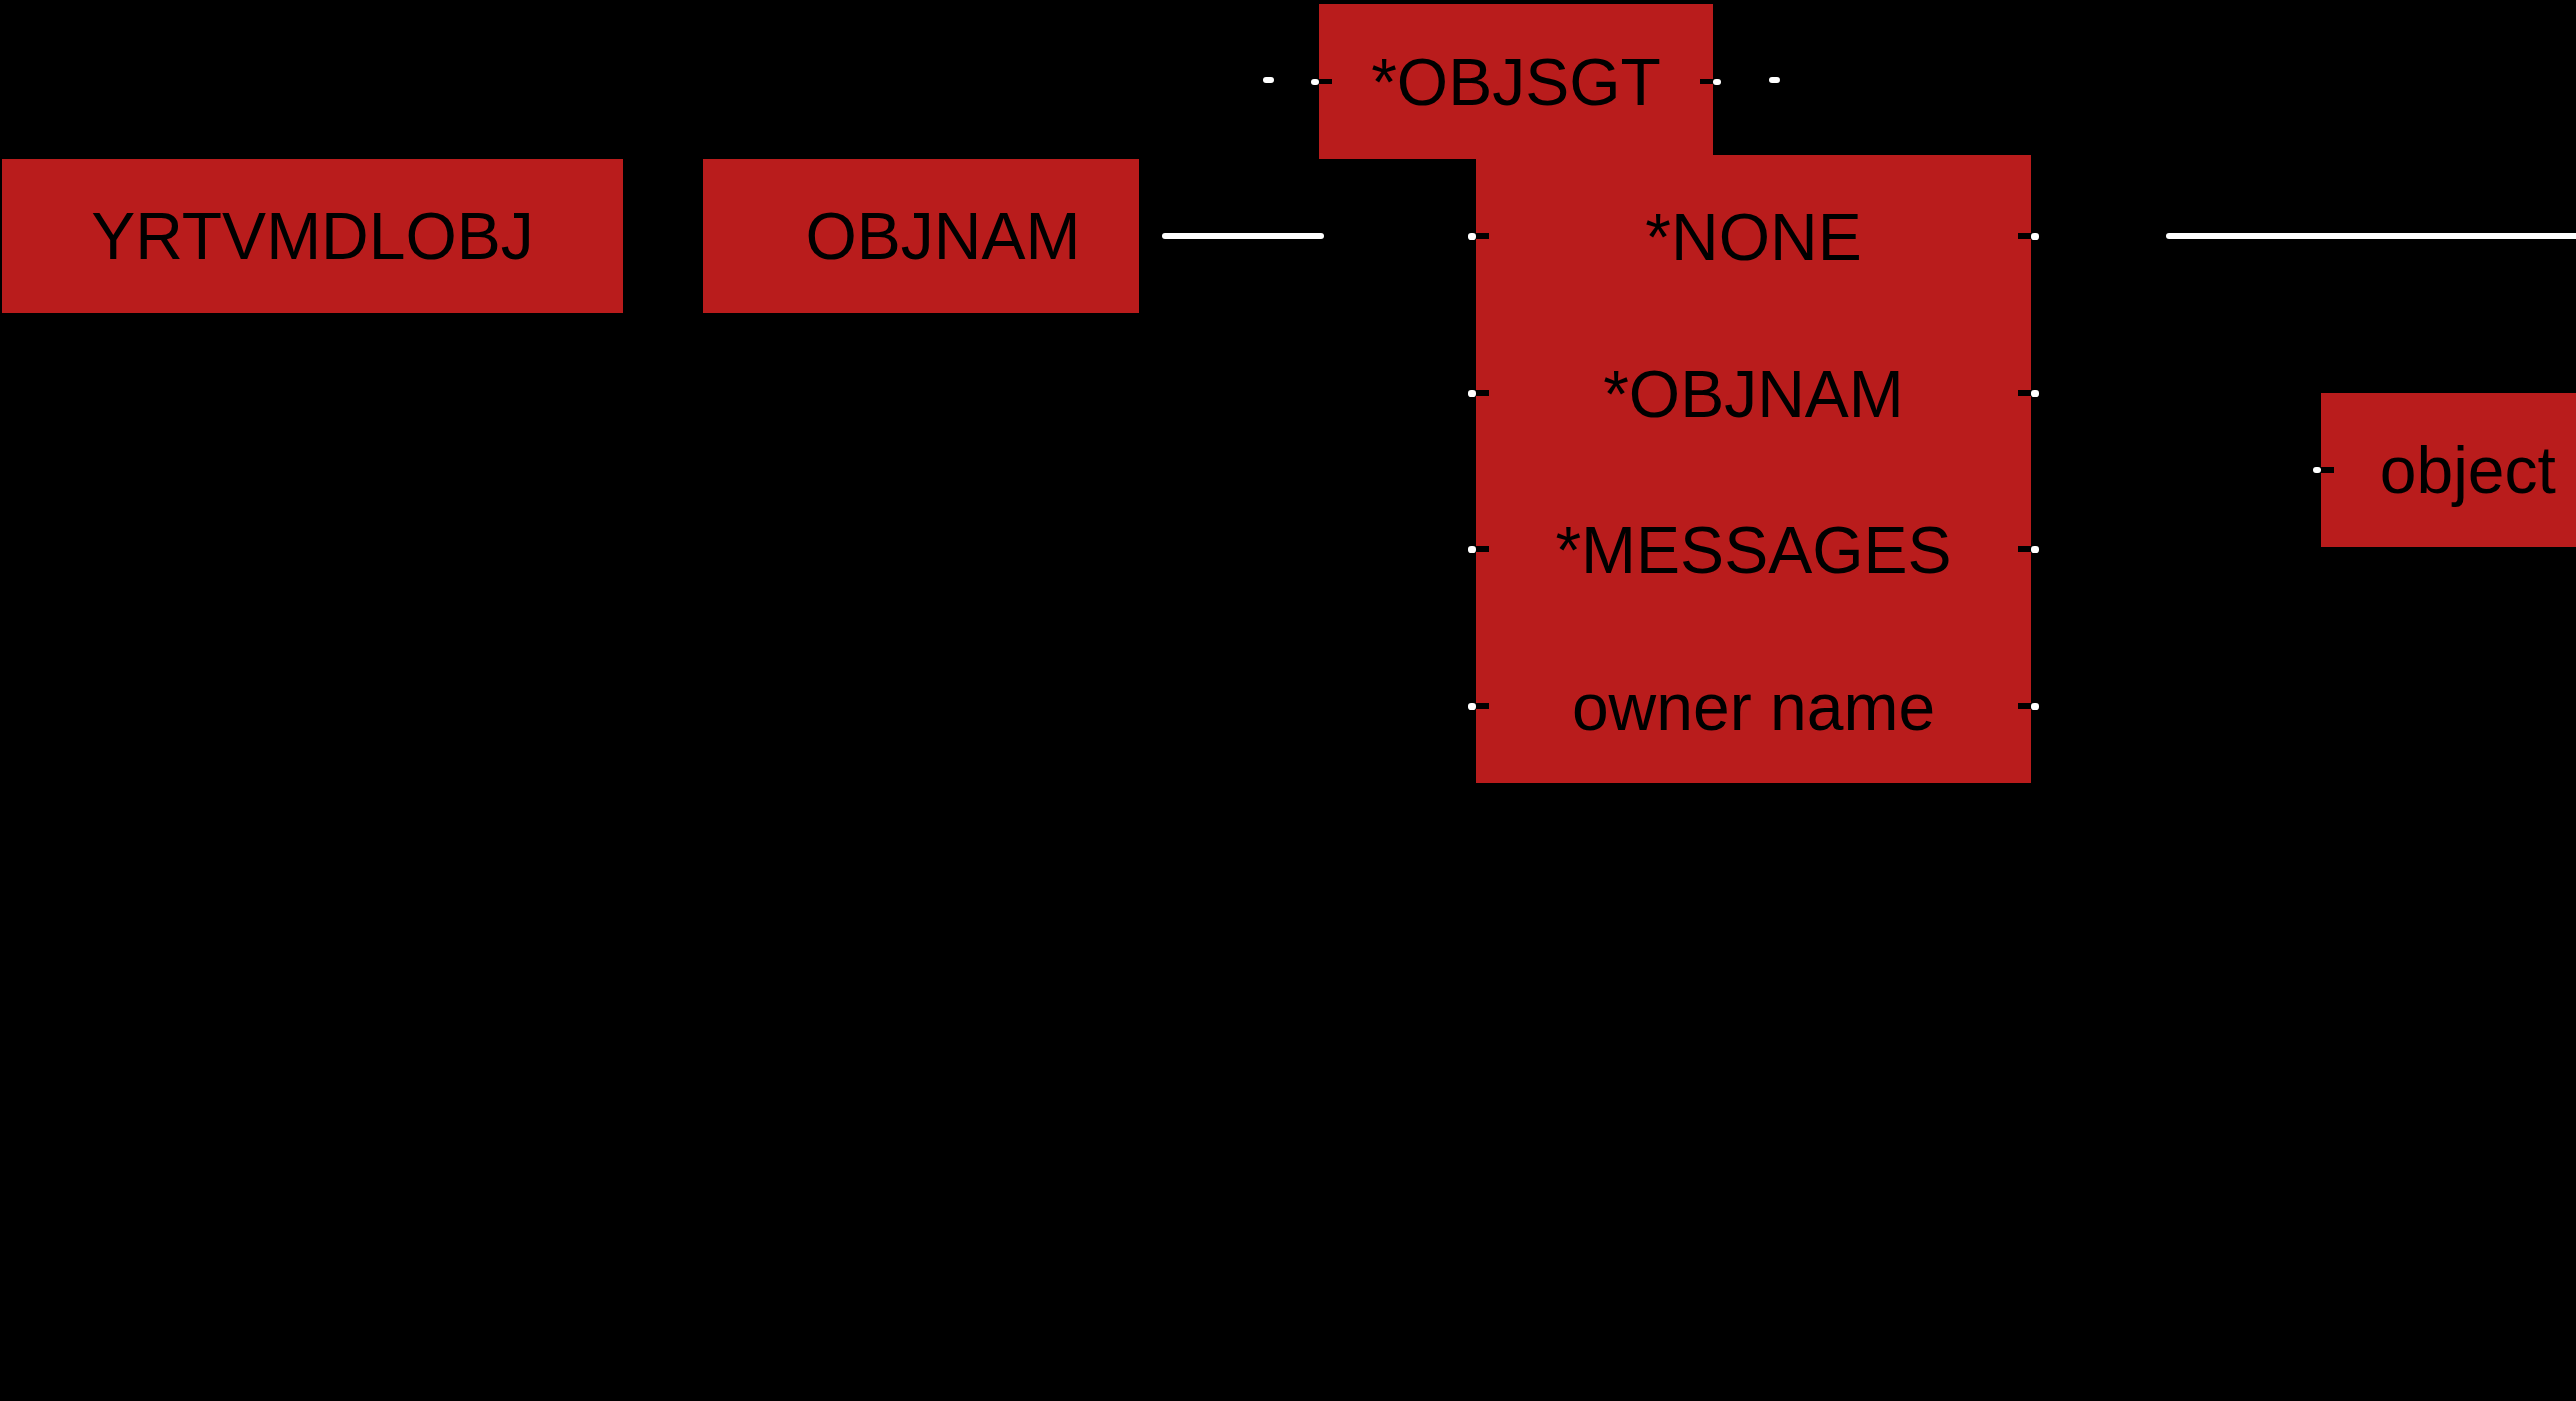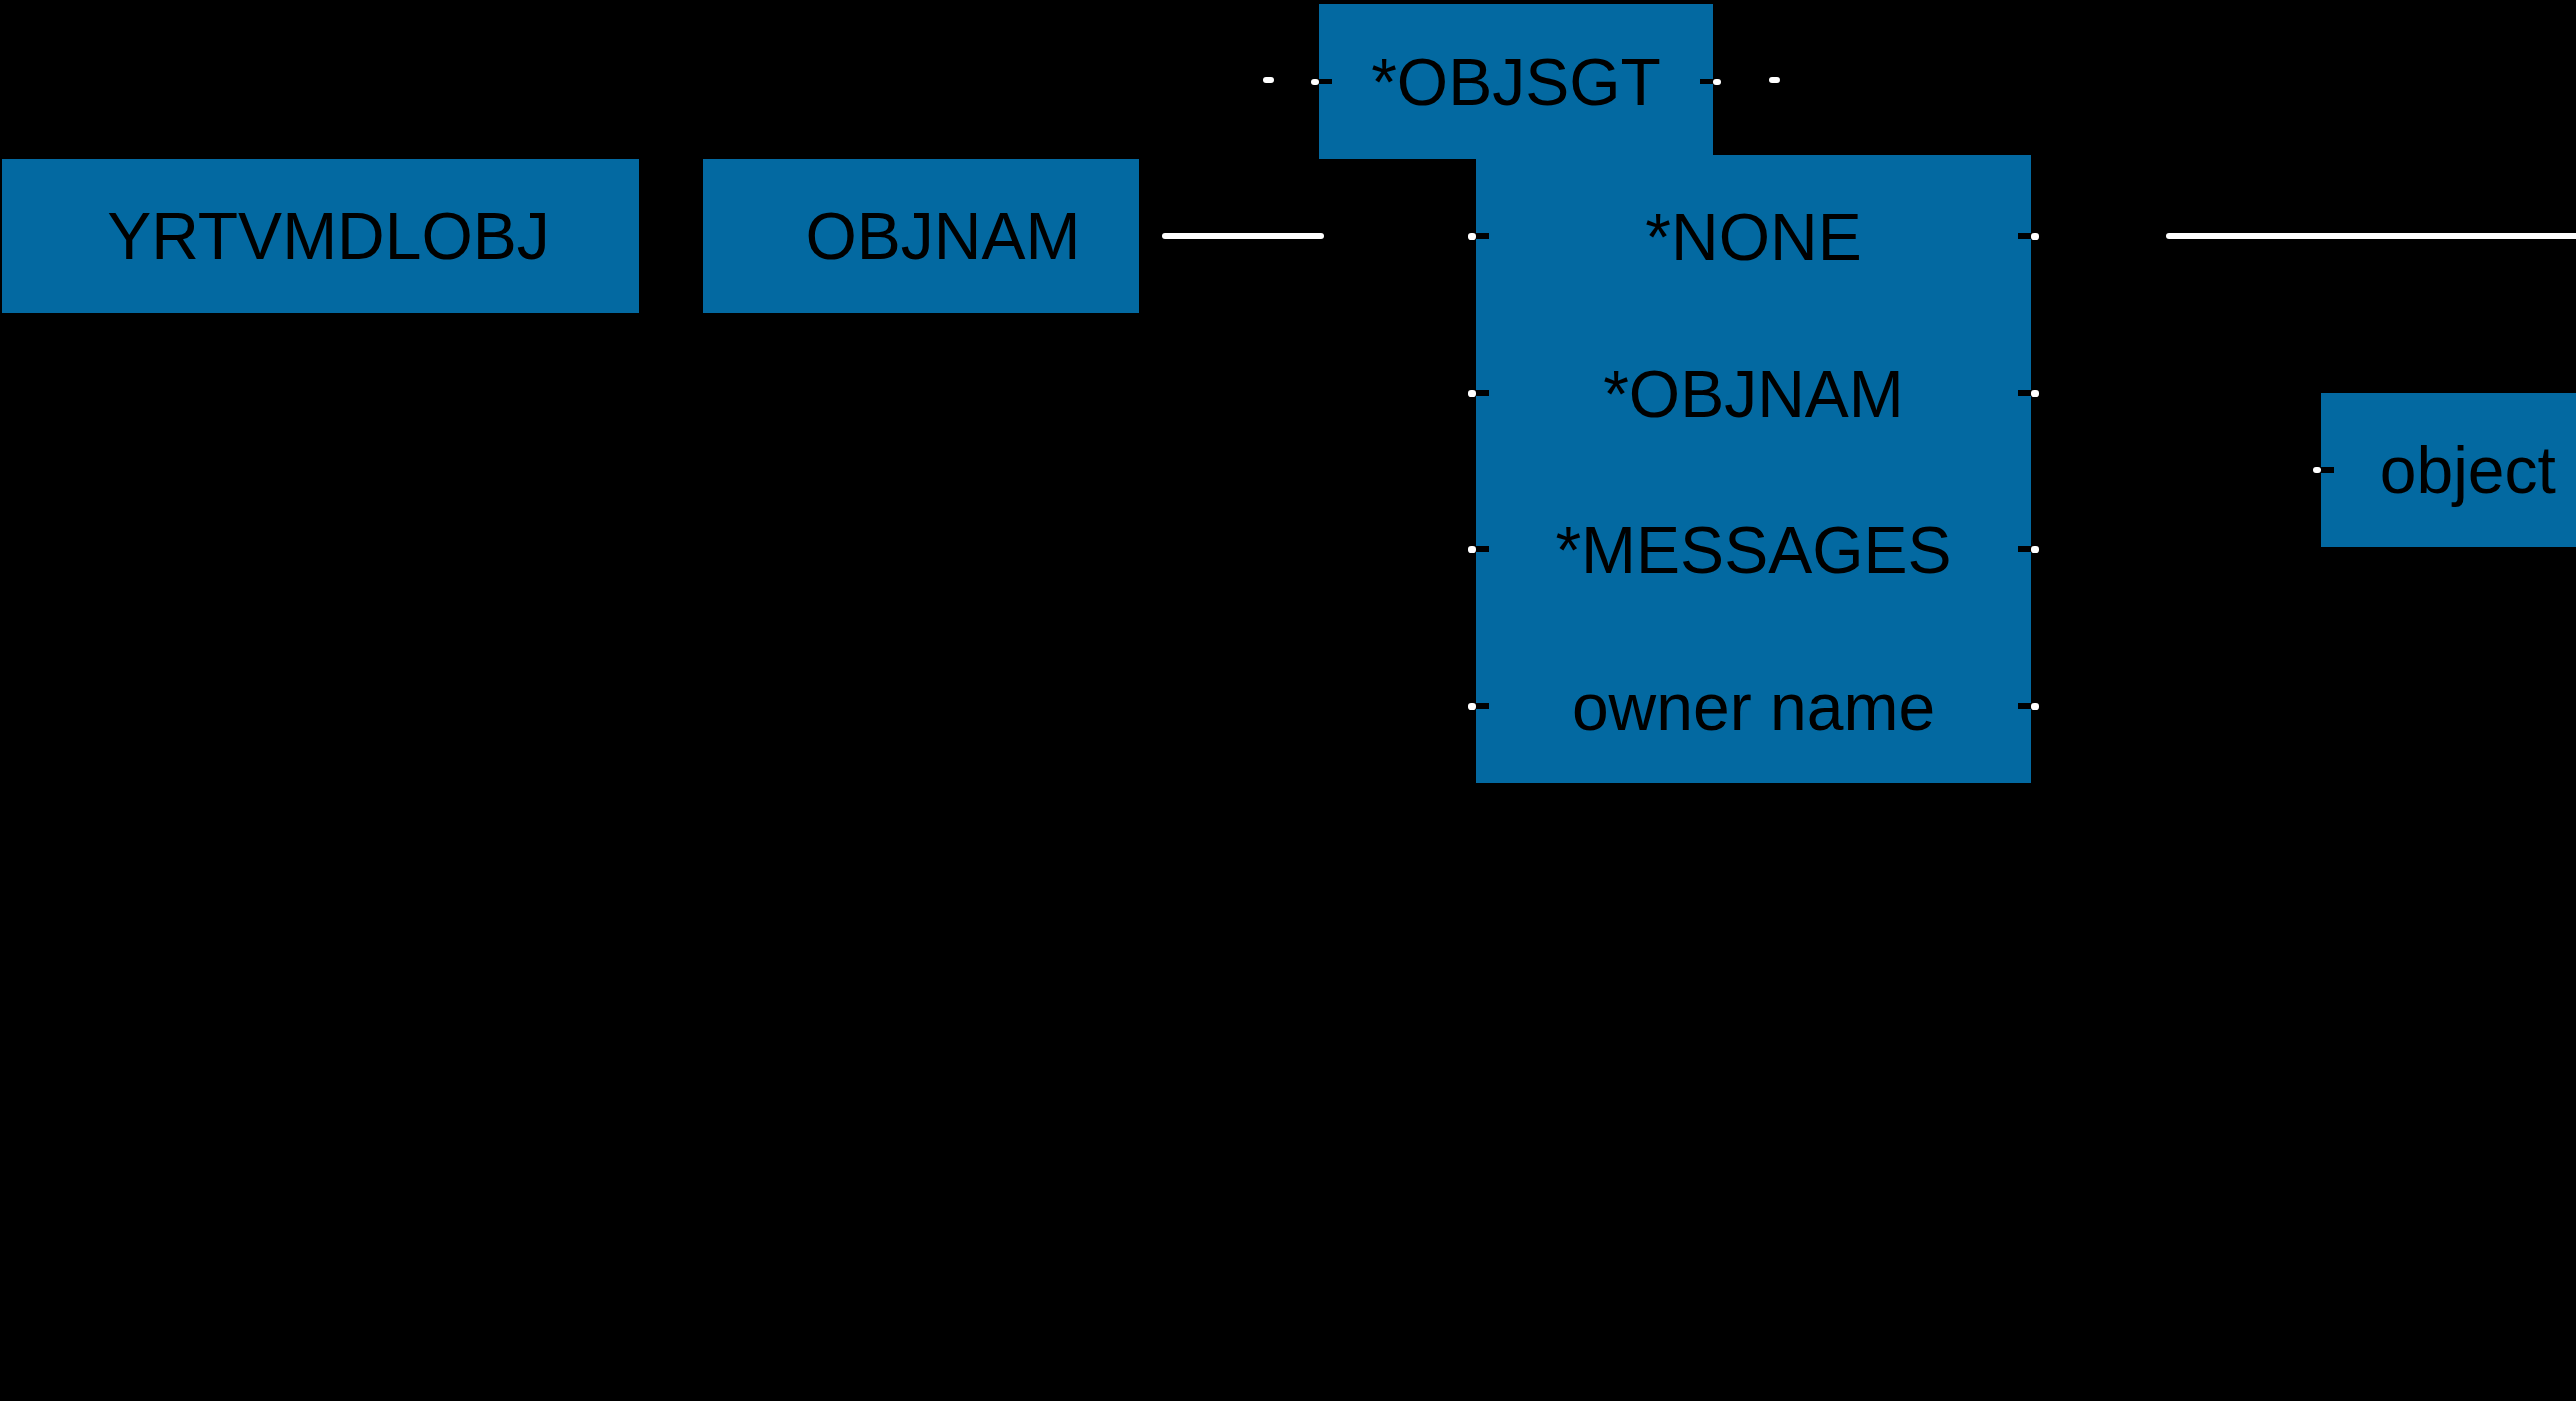--- a/index.html
+++ b/index.html
@@ -11,21 +11,21 @@
     position: relative;
     width: 3906px;
     height: 1401px;
     background: #000000;
     overflow: hidden;
     font-family: "Liberation Sans", "DejaVu Sans", sans-serif;
   }
   
   .box {
     position: absolute;
-    background: #0369a1;
+    background: #b91c1c;
     color: #000000;
   }
   .label {
     position: absolute;
     left: 0;
     right: 0;
     text-align: center;
     font-size: 66px;
     color: #000000;
     white-space: nowrap;
@@ -94,21 +94,21 @@
 <body>
 
 <div class="canvas">
 
   <div class="rail" style="left:1162px; top:233px; width:162px;"></div>
   <div class="rail" style="left:2166px; top:233px; width:786px;"></div>
 
   <div class="dot" style="left:1263px; top:77px;"></div>
   <div class="dot" style="left:1769px; top:77px;"></div>
 
-  <div class="box single" style="left:2.1px; top:159px; width:621px; height:154px;padding-left:16px;">
+  <div class="box single" style="left:2.1px; top:159px; width:621px; height:154px;">
     <span class="label">YRTVMDLOBJ</span>
   </div>
 
   <div class="box single" style="left:703px; top:159px; width:392px; height:154px;padding-left:44px;">
     <span class="label">OBJNAM</span>
   </div>
 
   <div class="box single" style="left:1319px; top:4.1px; width:394px; height:155px;">
     <i class="tick l"></i>
     <i class="tick r"></i>

